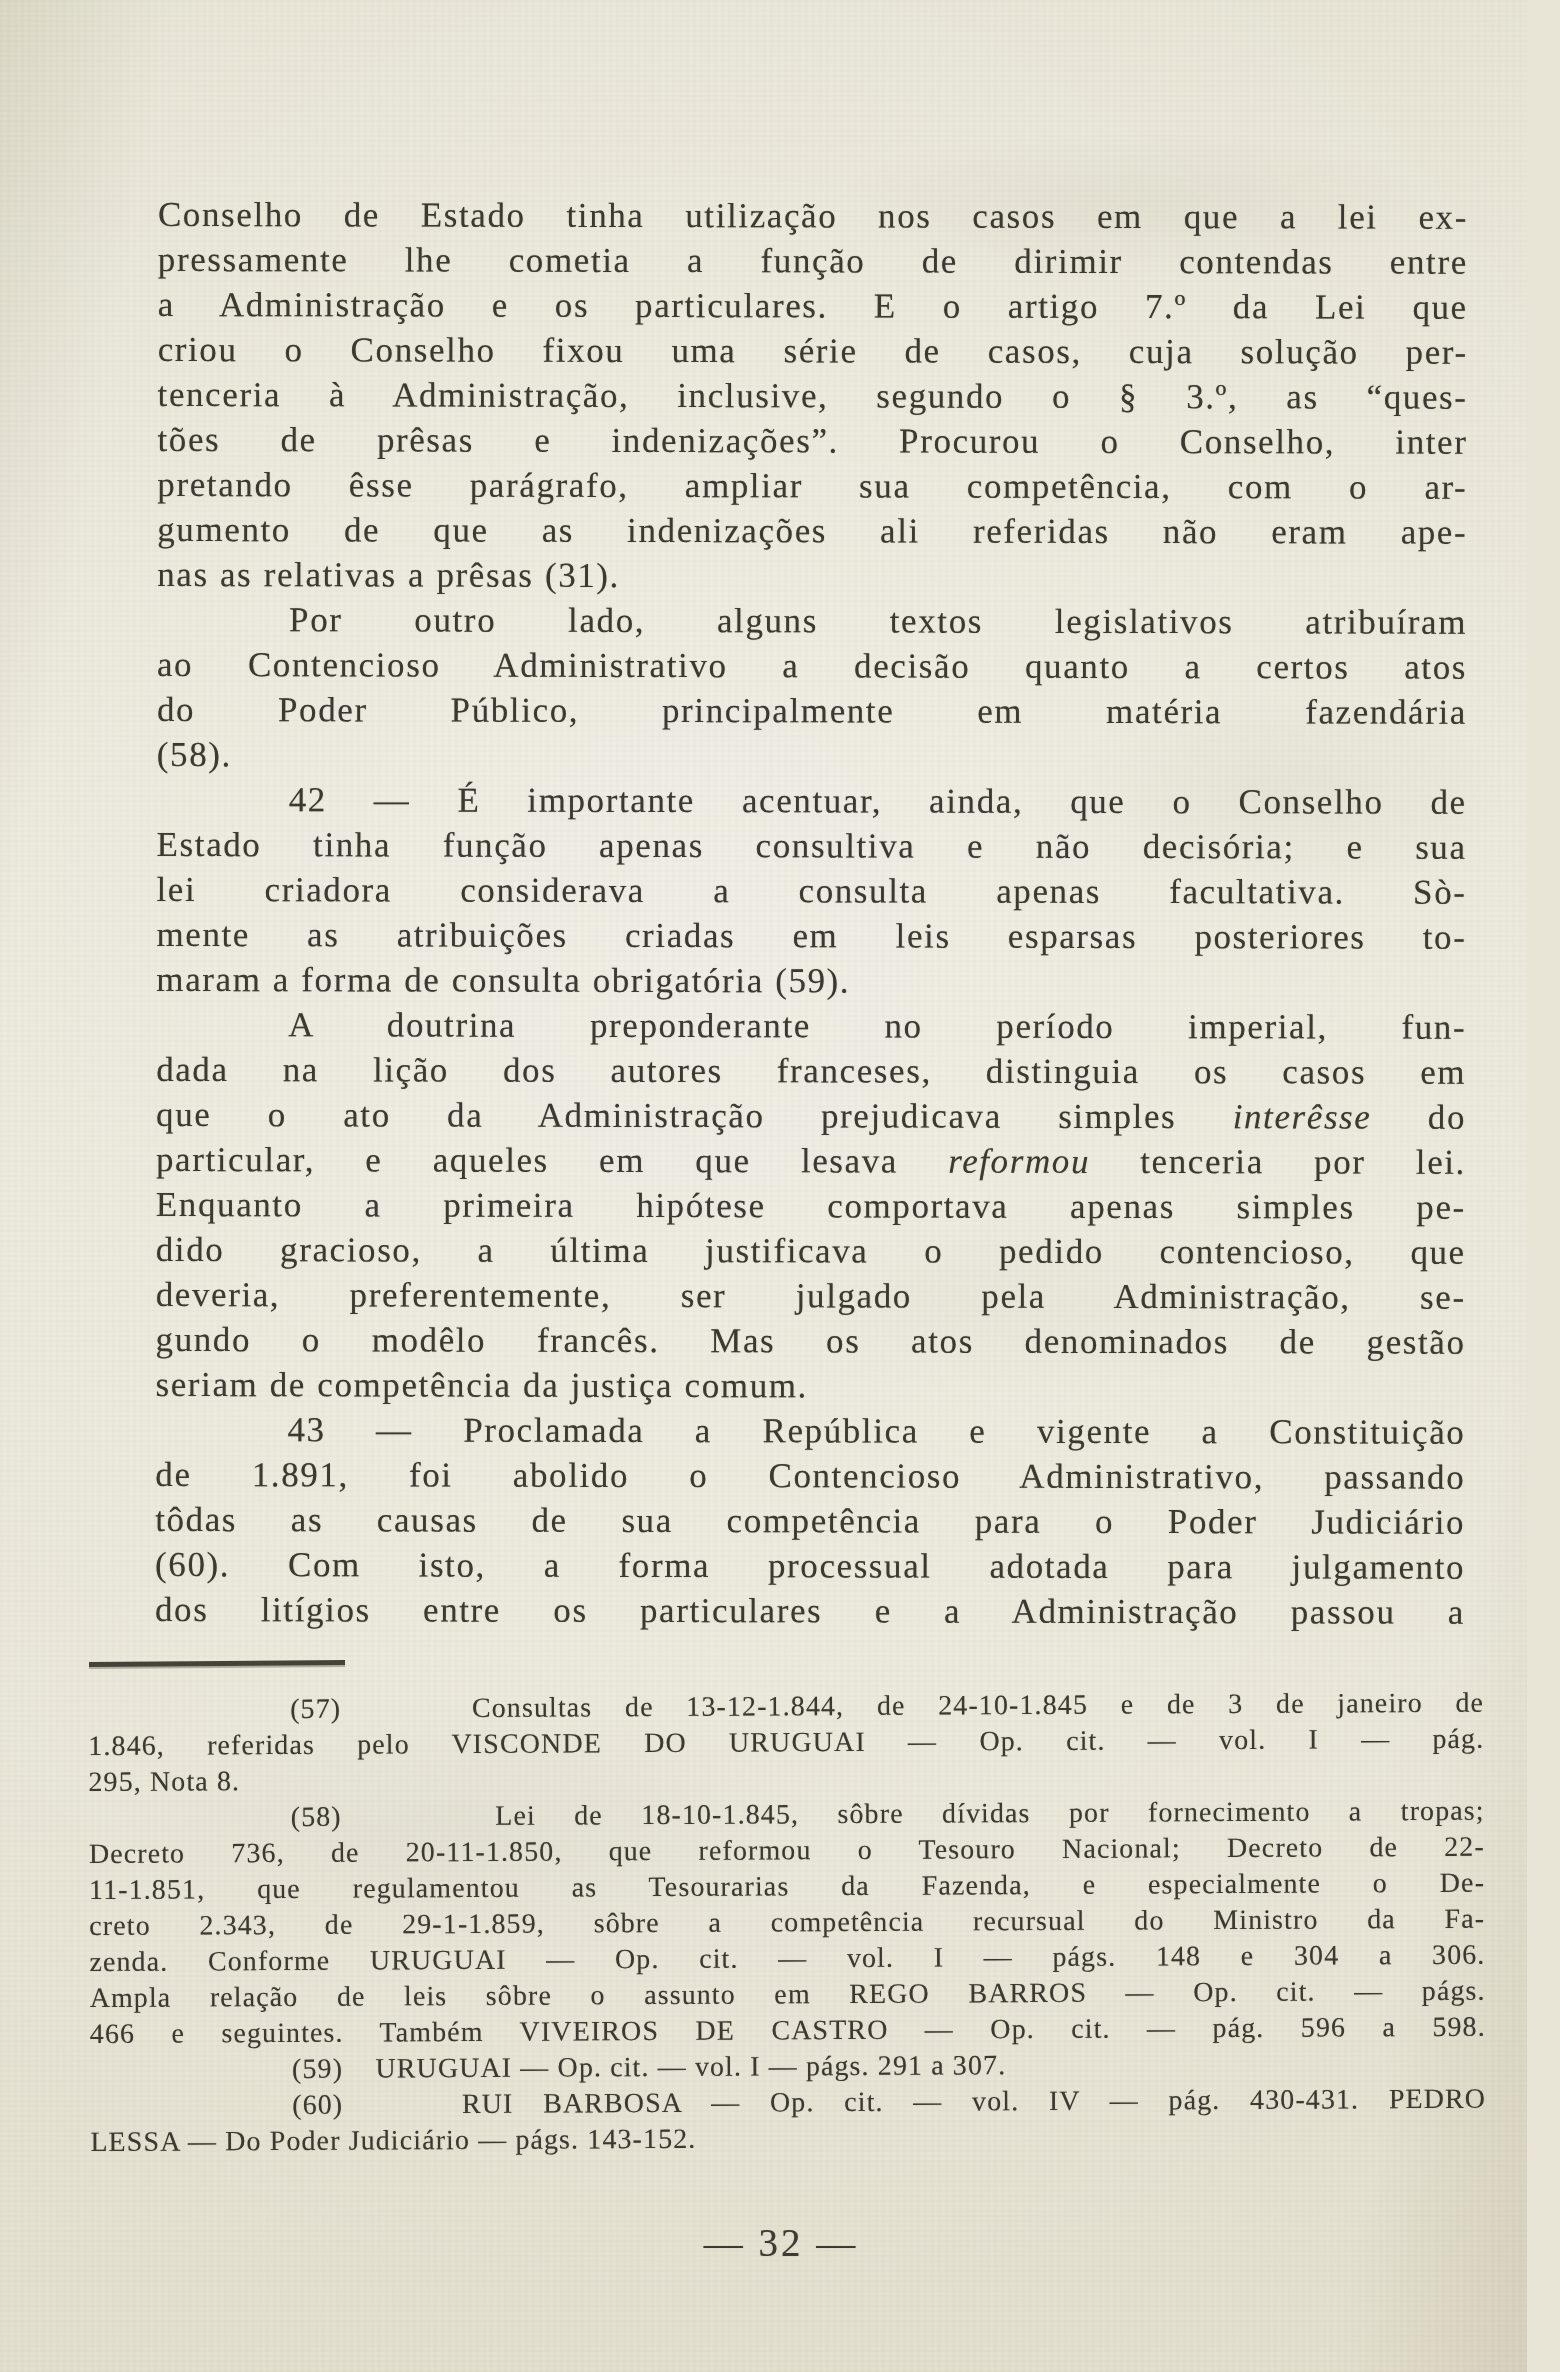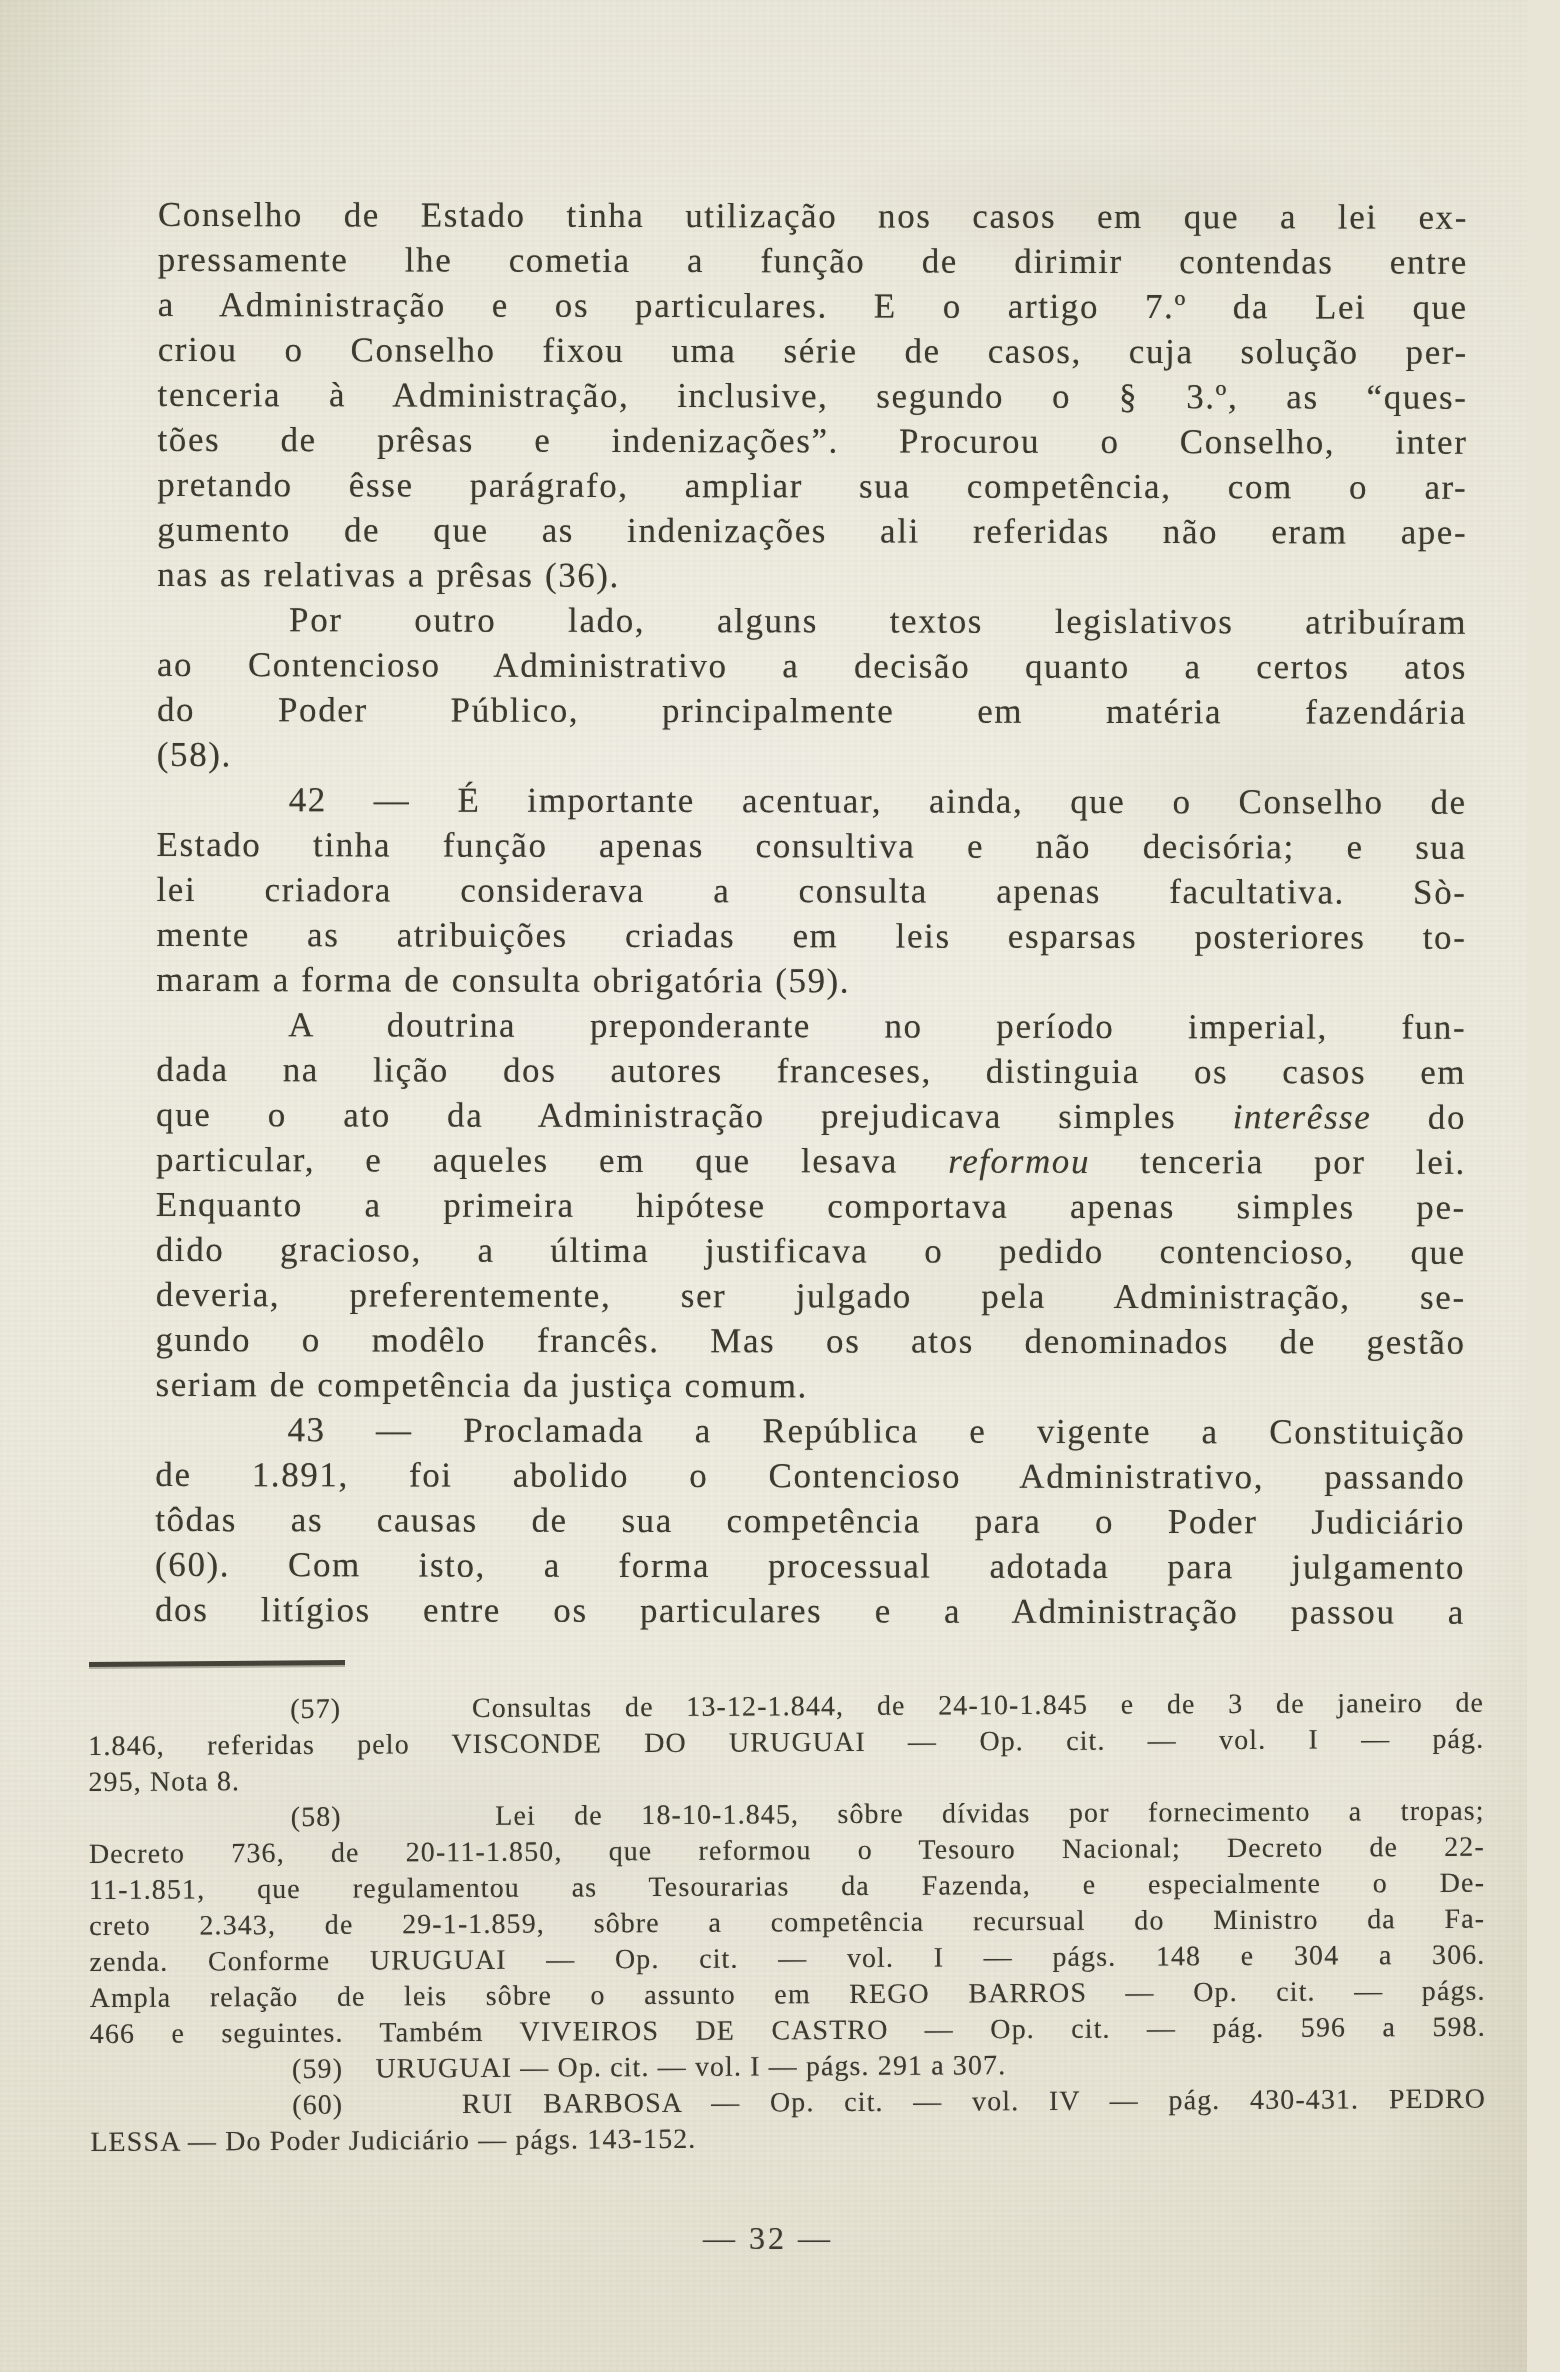--- a/index.html
+++ b/index.html
@@ -74,25 +74,25 @@
     left: 89px;
     top: 1661px;
     width: 256px;
     height: 5px;
     background: #45423a;
     box-shadow: 0 2px 0 rgba(69,66,58,0.35);
     transform: rotate(-0.5deg);
   }
   .page-number {
     position: absolute;
-    left: 4px;
+    left: 17px;
     top: 2220px;
     width: 1528px;
     text-align: center;
-    font-size: 32px;
+    font-size: 39px;
     letter-spacing: 3px;
     color: #3d3b32;
     text-shadow: 0 0 1px rgba(59,57,48,0.45);
   }
 </style>
 </head>
 <body>
 
 <div class="paper">
 
@@ -103,21 +103,21 @@
 
   <div class="main-text">
       <div class="tline"><span>Conselho de Estado tinha utilização nos casos em que a lei ex-</span></div>
       <div class="tline"><span>pressamente lhe cometia a função de dirimir contendas entre</span></div>
       <div class="tline"><span>a Administração e os particulares. E o artigo 7.º da Lei que</span></div>
       <div class="tline"><span>criou o Conselho fixou uma série de casos, cuja solução per-</span></div>
       <div class="tline"><span>tenceria à Administração, inclusive, segundo o § 3.º, as “ques-</span></div>
       <div class="tline"><span>tões de prêsas e indenizações”. Procurou o Conselho, inter</span></div>
       <div class="tline"><span>pretando êsse parágrafo, ampliar sua competência, com o ar-</span></div>
       <div class="tline"><span>gumento de que as indenizações ali referidas não eram ape-</span></div>
-      <div class="tline endline"><span>nas as relativas a prêsas (36).</span></div>
+      <div class="tline endline"><span>nas as relativas a prêsas (31).</span></div>
       <div class="tline ind1"><span>Por outro lado, alguns textos legislativos atribuíram</span></div>
       <div class="tline"><span>ao Contencioso Administrativo a decisão quanto a certos atos</span></div>
       <div class="tline"><span>do Poder Público, principalmente em matéria fazendária</span></div>
       <div class="tline endline"><span>(58).</span></div>
       <div class="tline ind1"><span>42 — É importante acentuar, ainda, que o Conselho de</span></div>
       <div class="tline"><span>Estado tinha função apenas consultiva e não decisória; e sua</span></div>
       <div class="tline"><span>lei criadora considerava a consulta apenas facultativa. Sò-</span></div>
       <div class="tline"><span>mente as atribuições criadas em leis esparsas posteriores to-</span></div>
       <div class="tline endline"><span>maram a forma de consulta obrigatória (59).</span></div>
       <div class="tline ind1"><span>A doutrina preponderante no período imperial, fun-</span></div>

